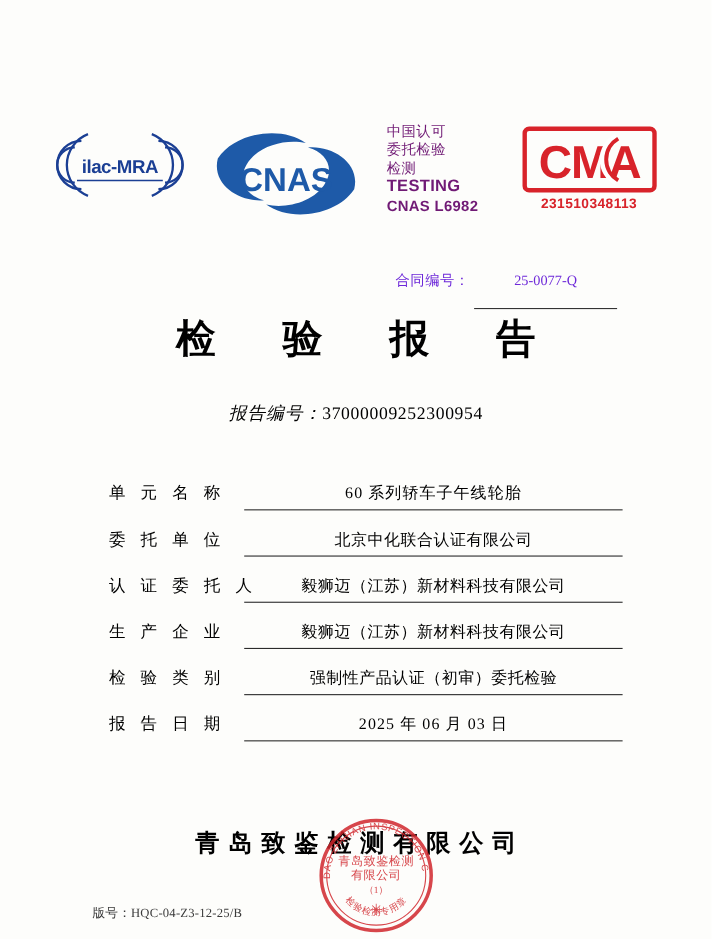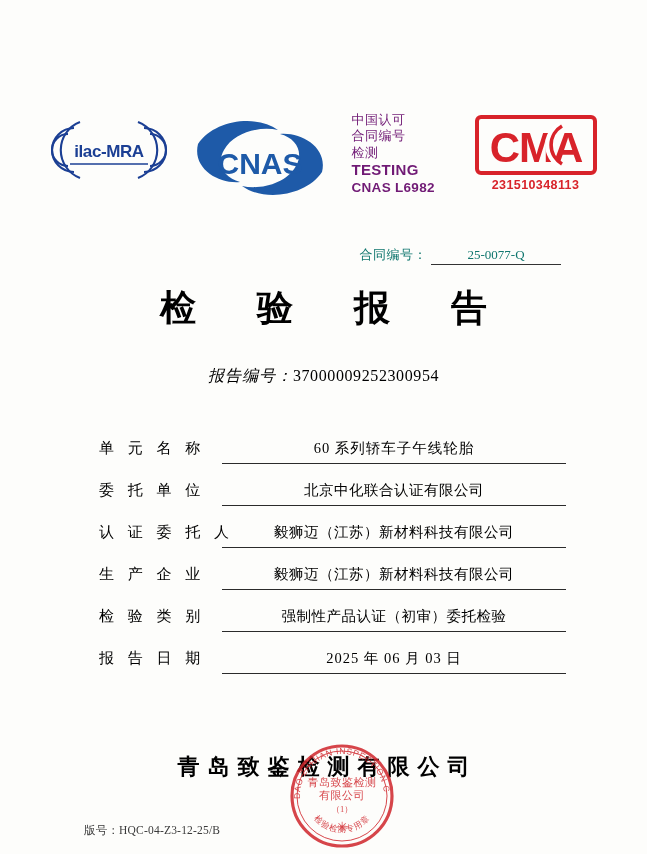--- a/index.html
+++ b/index.html
@@ -83,32 +83,32 @@
     font-weight: bold;
     letter-spacing: .4px;
   }
 
   
   .contract {
     position: absolute;
     top: 246px;
     right: 86px;
     font-size: 13px;
-    color: #0f766e;
+    color: #6d28d9;
     display: flex;
     align-items: baseline;
     gap: 4px;
     font-family: "Liberation Serif", serif;
   }
   .contract .c-label { letter-spacing: .5px; }
   .contract .c-value {
     border-bottom: 1px solid #333;
     min-width: 118px;
     text-align: center;
-    padding: 0 6px 1px 6px;
+    padding: 0 6px 17px 6px;
     font-family: "Liberation Serif", serif;
   }
 
   
   .doc-title {
     position: absolute;
     top: 284px;
     left: 0;
     width: 647px;
     text-align: center;
@@ -229,21 +229,21 @@
     <div class="cnas">
       <svg width="132" height="86" viewBox="0 0 132 86" xmlns="http://www.w3.org/2000/svg">
         <path d="M4 28 C20 4 62 -2 84 14 C66 10 40 16 30 34 C22 48 30 62 46 66 C24 68 -2 52 4 28 Z" fill="#1e5aa8"></path>
         <path d="M128 56 C112 80 70 86 48 70 C66 74 92 68 102 50 C110 36 102 22 86 18 C108 16 134 32 128 56 Z" fill="#1e5aa8"></path>
         <text x="66" y="58" text-anchor="middle" font-family="Liberation Sans, sans-serif" font-size="30" font-weight="bold" fill="#1e5aa8" letter-spacing="0">CNAS</text>
       </svg>
     </div>
 
     <div class="cnas-text">
       <div class="cn">中国认可</div>
-      <div class="cn">合同编号</div>
+      <div class="cn">委托检验</div>
       <div class="cn">检测</div>
       <div class="en">TESTING</div>
       <div class="code">CNAS L6982</div>
     </div>
 
     <div class="cma">
       <svg width="124" height="62" viewBox="0 0 124 62" xmlns="http://www.w3.org/2000/svg">
         <rect x="3" y="3" width="118" height="56" rx="4" ry="4" fill="none" stroke="#d8232a" stroke-width="4"></rect>
         <text x="62" y="48" text-anchor="middle" font-family="Liberation Sans, sans-serif" font-size="42" font-weight="bold" fill="#d8232a" letter-spacing="-1">CMA</text>
         <path d="M86 10 A24 24 0 0 0 86 52" fill="none" stroke="#ffffff" stroke-width="5"></path>

